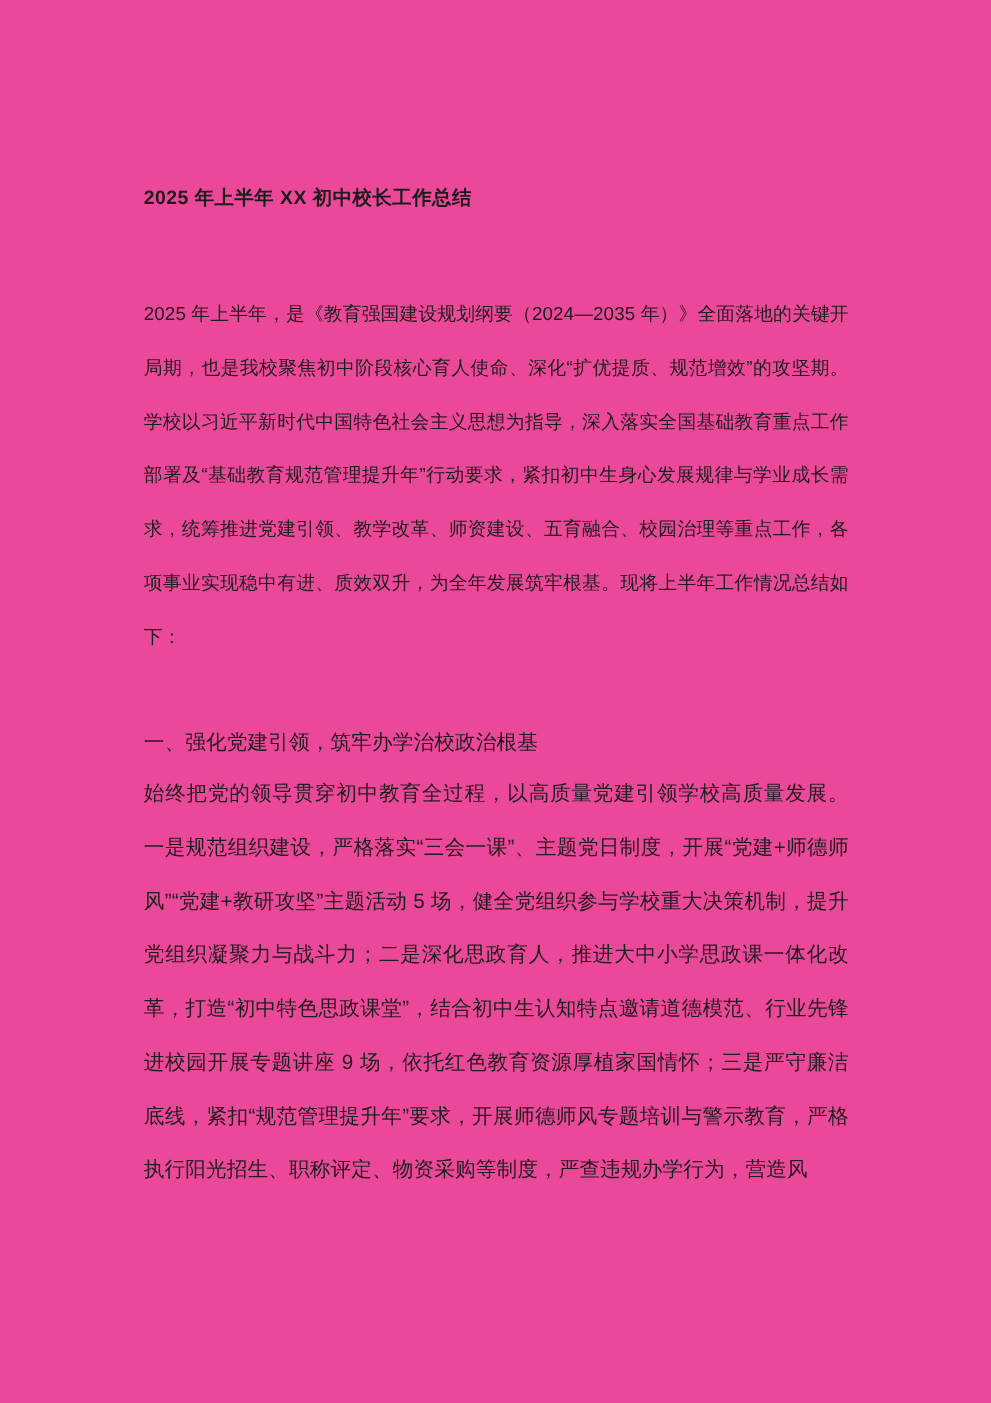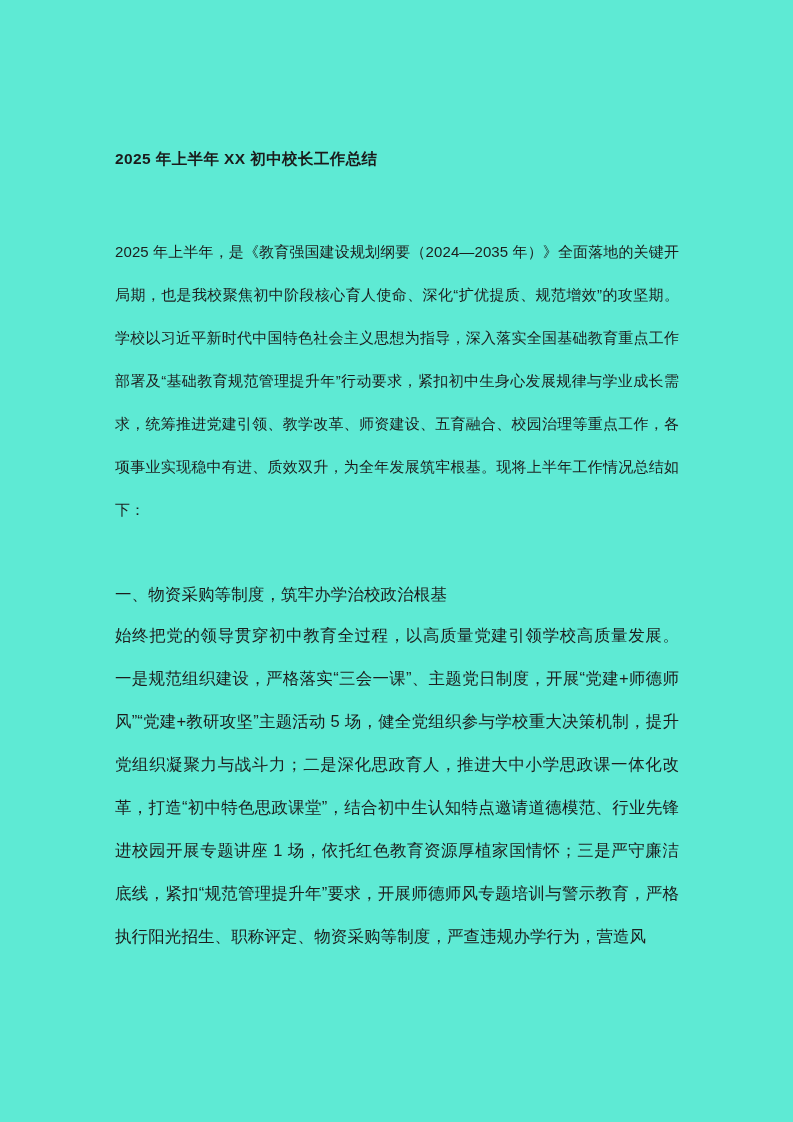--- a/index.html
+++ b/index.html
@@ -6,21 +6,21 @@
   html, body {
     margin: 0;
     padding: 0;
     background: #ffffff;
   }
 
   .page {
     position: relative;
     width: 793px;
     height: 1122px;
-    background: #5eead4;
+    background: #ec4899;
     overflow: hidden;
     box-sizing: border-box;
   }
 
   .content {
     position: absolute;
     left: 115px;
     top: 146px;
     width: 564px;
   }
@@ -83,18 +83,18 @@
   <div class="content">
 
     <h1 class="doc-title">2025 年上半年 XX 初中校长工作总结</h1>
 
     <div class="spacer-after-title"></div>
 
     <p class="para">2025 年上半年，是《教育强国建设规划纲要（2024—2035 年）》全面落地的关键开局期，也是我校聚焦初中阶段核心育人使命、深化“扩优提质、规范增效”的攻坚期。学校以习近平新时代中国特色社会主义思想为指导，深入落实全国基础教育重点工作部署及“基础教育规范管理提升年”行动要求，紧扣初中生身心发展规律与学业成长需求，统筹推进党建引领、教学改革、师资建设、五育融合、校园治理等重点工作，各项事业实现稳中有进、质效双升，为全年发展筑牢根基。现将上半年工作情况总结如下：</p>
 
     <div class="section-gap"></div>
 
-    <p class="section-heading">一、物资采购等制度，筑牢办学治校政治根基</p>
+    <p class="section-heading">一、强化党建引领，筑牢办学治校政治根基</p>
 
-    <p class="section-body">始终把党的领导贯穿初中教育全过程，以高质量党建引领学校高质量发展。一是规范组织建设，严格落实“三会一课”、主题党日制度，开展“党建+师德师风”“党建+教研攻坚”主题活动 5 场，健全党组织参与学校重大决策机制，提升党组织凝聚力与战斗力；二是深化思政育人，推进大中小学思政课一体化改革，打造“初中特色思政课堂”，结合初中生认知特点邀请道德模范、行业先锋进校园开展专题讲座 1 场，依托红色教育资源厚植家国情怀；三是严守廉洁底线，紧扣“规范管理提升年”要求，开展师德师风专题培训与警示教育，严格执行阳光招生、职称评定、物资采购等制度，严查违规办学行为，营造风</p>
+    <p class="section-body">始终把党的领导贯穿初中教育全过程，以高质量党建引领学校高质量发展。一是规范组织建设，严格落实“三会一课”、主题党日制度，开展“党建+师德师风”“党建+教研攻坚”主题活动 5 场，健全党组织参与学校重大决策机制，提升党组织凝聚力与战斗力；二是深化思政育人，推进大中小学思政课一体化改革，打造“初中特色思政课堂”，结合初中生认知特点邀请道德模范、行业先锋进校园开展专题讲座 9 场，依托红色教育资源厚植家国情怀；三是严守廉洁底线，紧扣“规范管理提升年”要求，开展师德师风专题培训与警示教育，严格执行阳光招生、职称评定、物资采购等制度，严查违规办学行为，营造风</p>
 
   </div>
 </div>
 
 </body></html>

